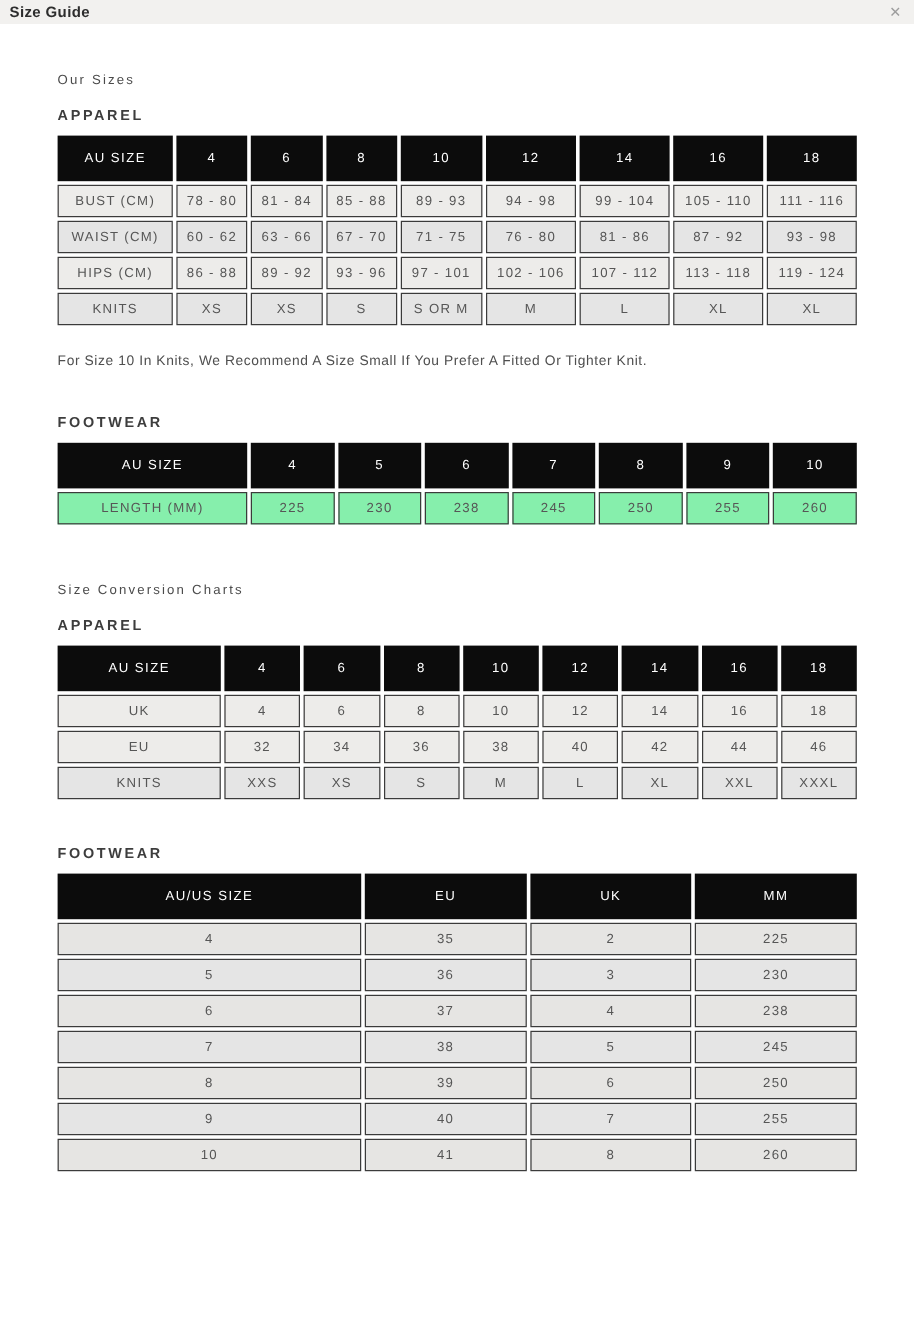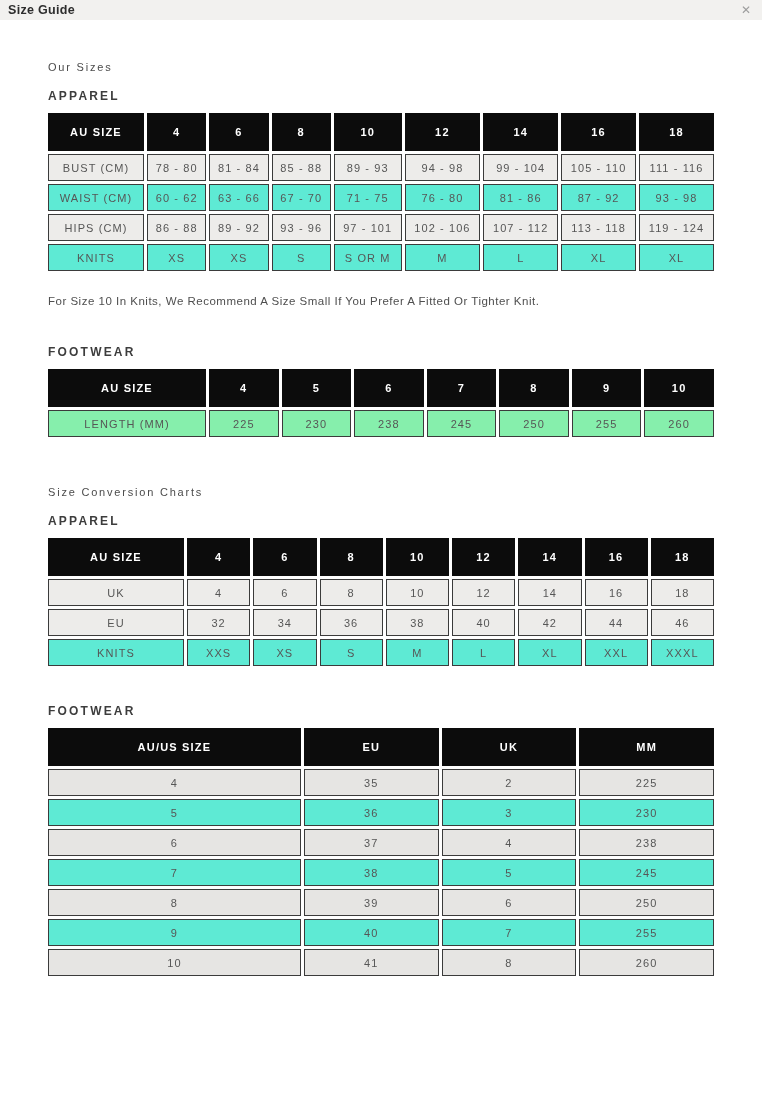--- a/index.html
+++ b/index.html
@@ -30,29 +30,29 @@
   .cat-label {
     margin-top: 16px; font-size: 12px; font-weight: bold; color: #3d3d3d;
     letter-spacing: 2.2px; line-height: 13px;
   }
   table.szt {
     border-collapse: separate; border-spacing: 3px;
     margin: 7px 0 0 -3px; width: 672px;
   }
   .szt th {
     background: #0c0c0c; color: #ffffff;
-    font-size: 11px; font-weight: bold; letter-spacing: 1.2px;
+    font-size: 11px; font-weight: normal; letter-spacing: 1.2px;
     height: 38px; padding: 0 6px; text-align: center;
   }
   .szt td {
     background: #edecea; border: 1px solid #3b3b3b; color: #565656;
     font-size: 11px; letter-spacing: 1.1px;
     height: 27px; padding: 0 4px; text-align: center;
   }
-  .szt tr.alt td { background: #5eead4; }
+  .szt tr.alt td { background: #e5e5e5; }
   .t1 th:first-child { width: 96px; }
   .t2 th:first-child { width: 158px; }
   .t2 td { background: #86efac; }
   .t3 { table-layout: fixed; }
   .t3 th:first-child { width: 136px; }
   .t4 { table-layout: fixed; }
   .t4 th:first-child { width: 38.5%; }
   .t4 td { background: #e6e5e3; }
   .note {
     margin: 20px 0 16px; font-size: 11.5px; color: #4f4f4f;

